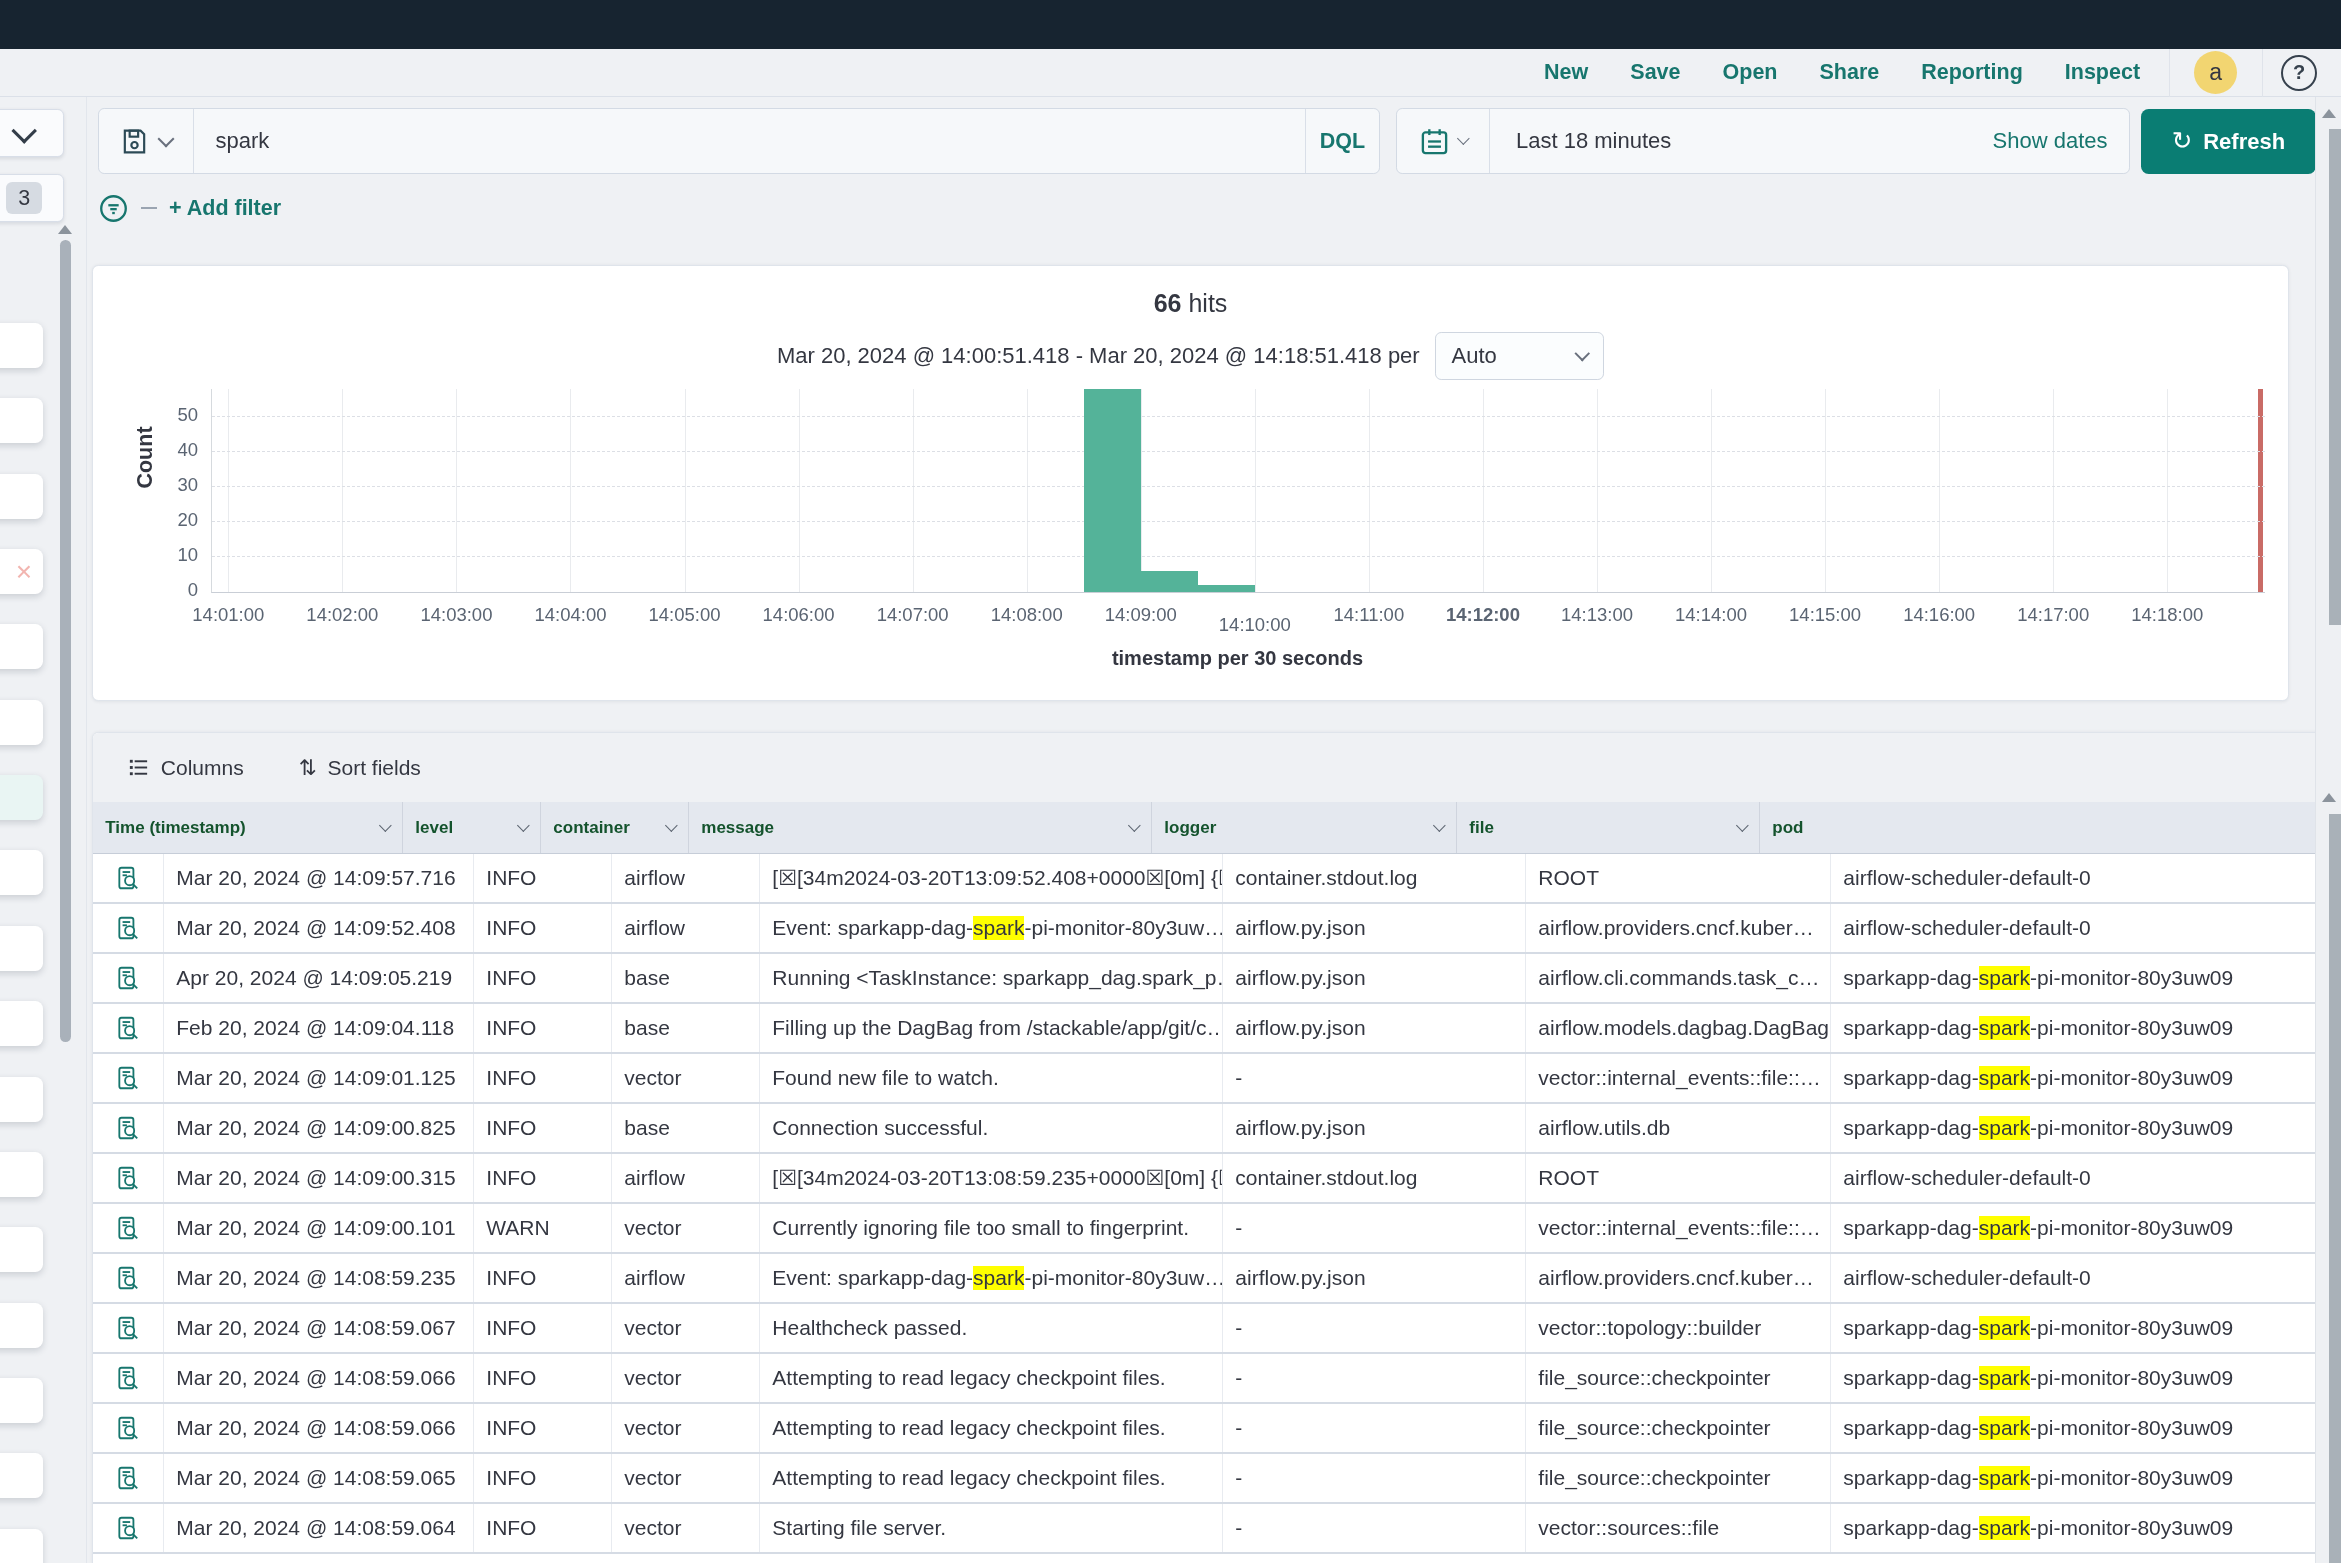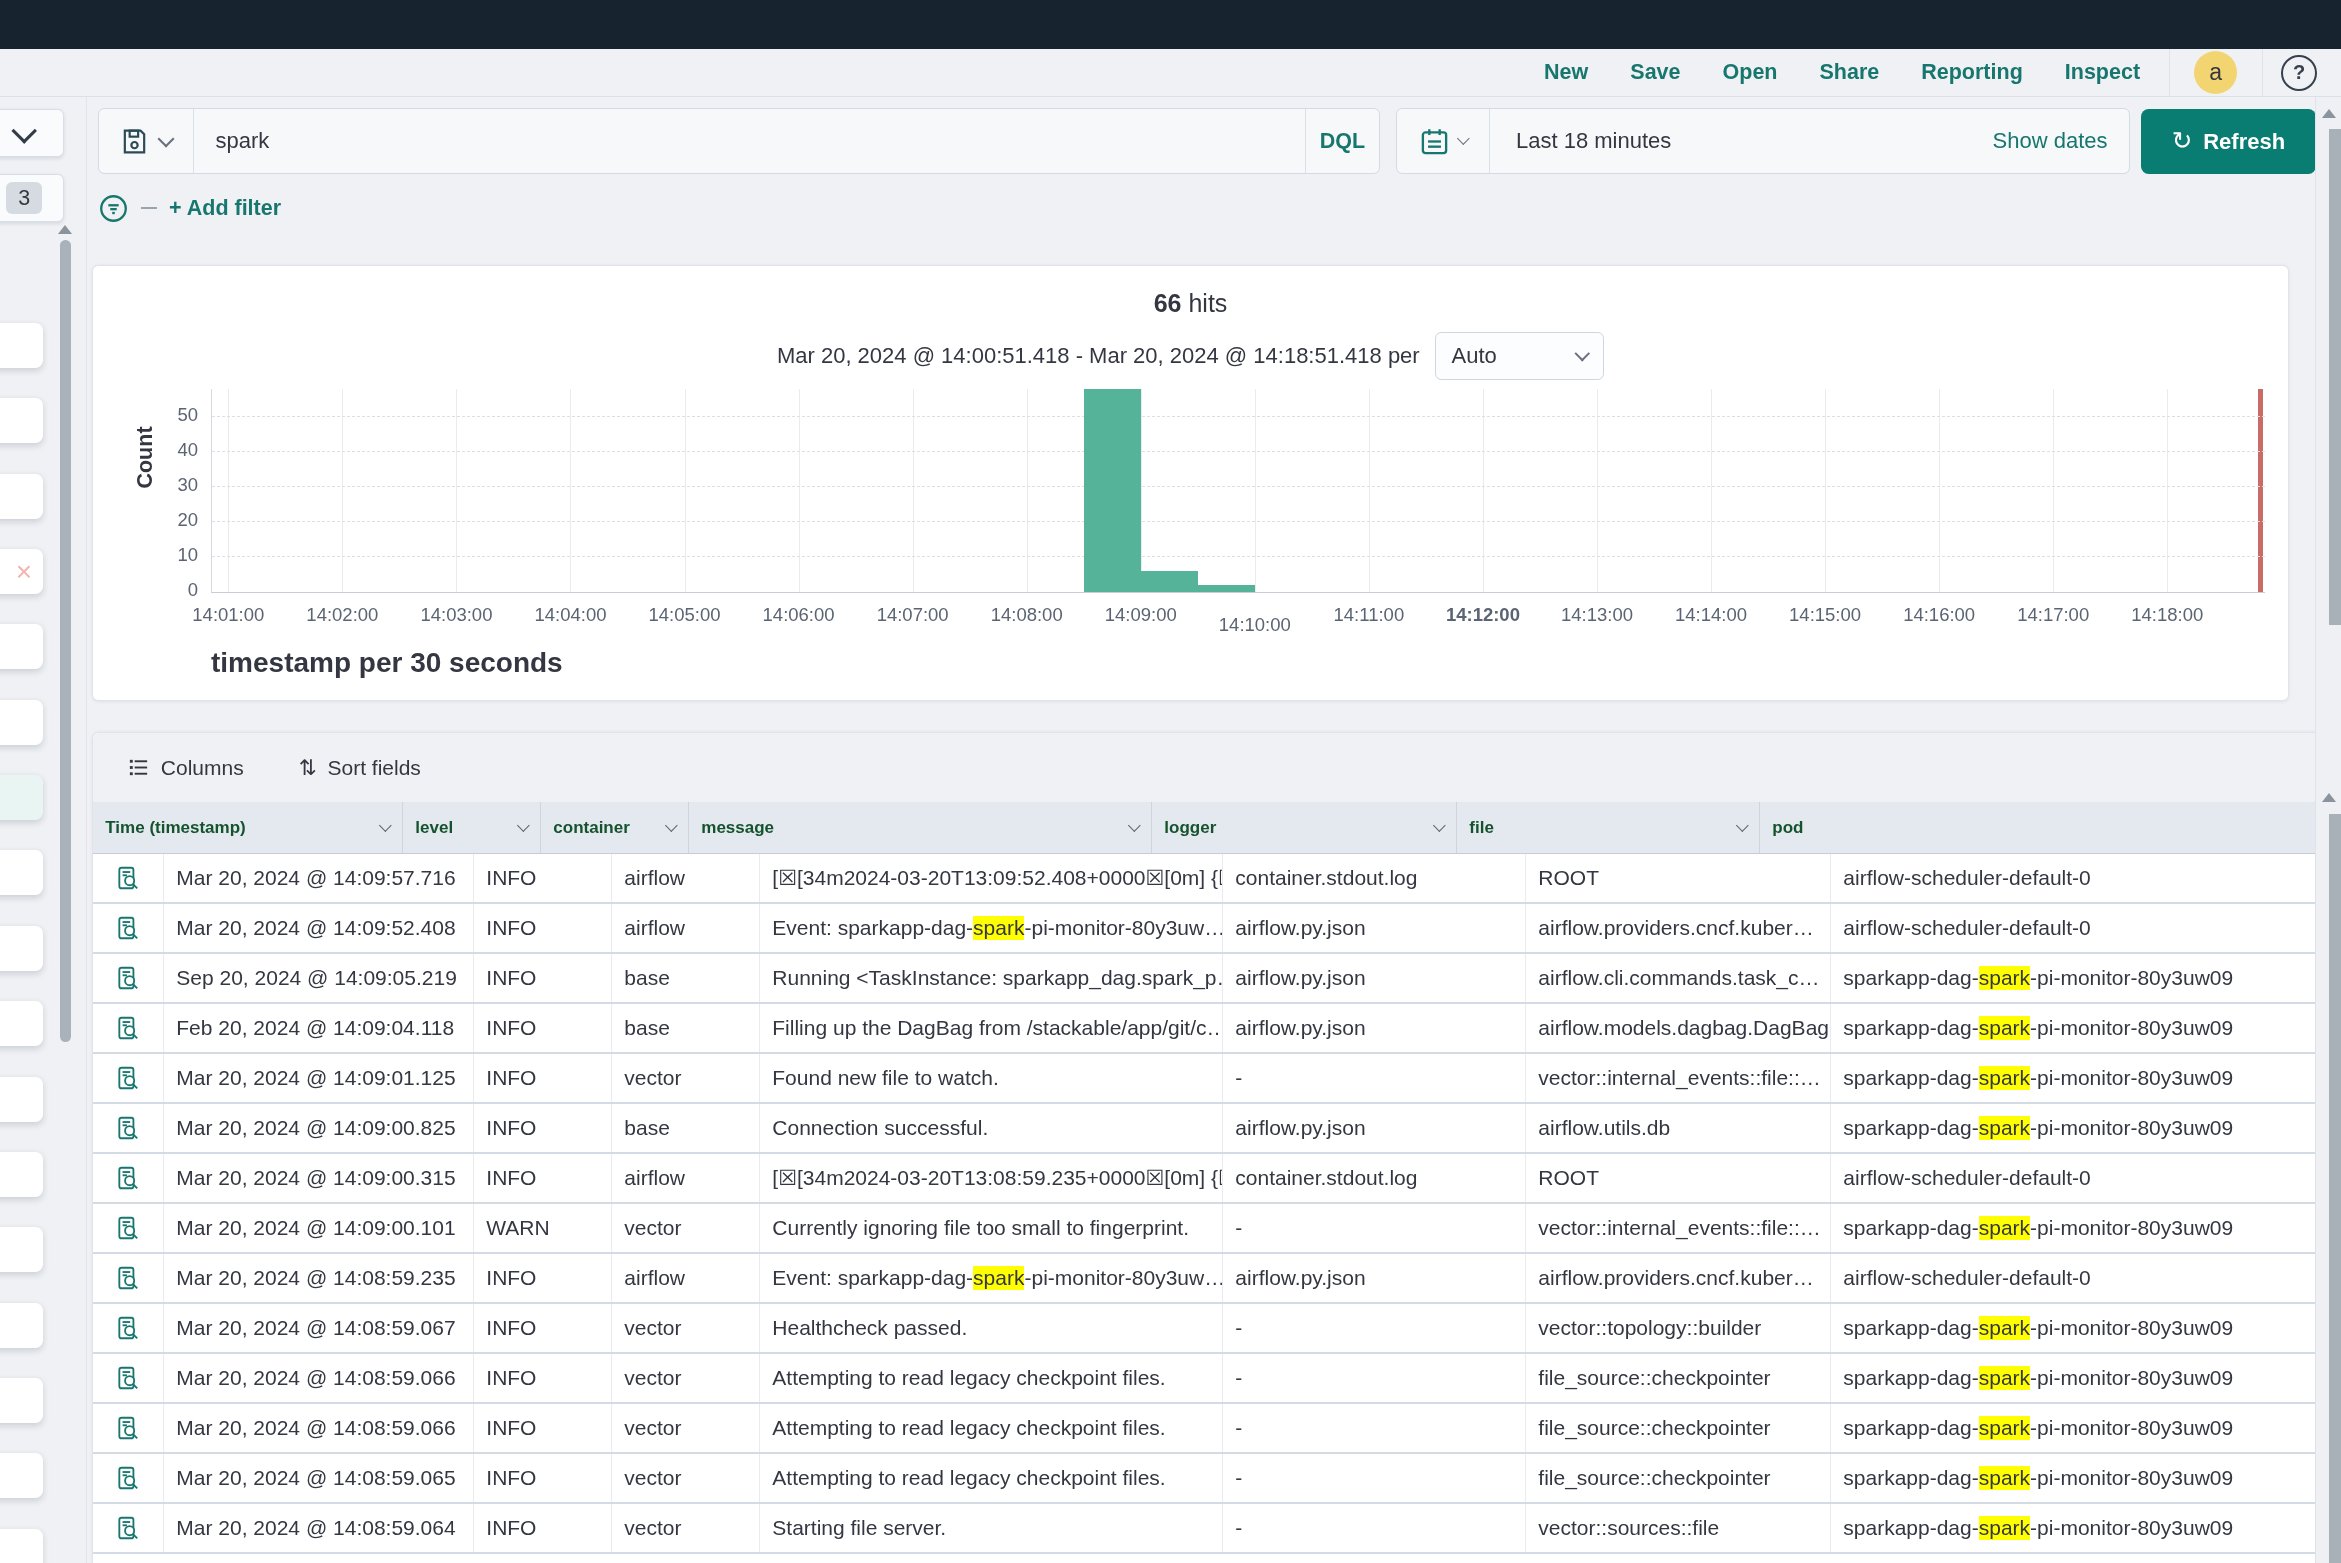--- a/index.html
+++ b/index.html
@@ -71,21 +71,21 @@
   .count-label{position:absolute;left:6.2px;top:225px;transform:rotate(-90deg) translateX(50%);transform-origin:center;
                font-weight:700;font-size:21.5px;color:#343741;width:92px;text-align:center;}
   .plot{position:absolute;left:118px;top:123px;width:2053px;height:203px;
         border-left:1.5px solid #d6dade;border-bottom:1.5px solid #c9ced6;}
   .vgrid{position:absolute;top:0;bottom:0;width:0.8px;background:#e9ebee;}
   .hgrid{position:absolute;left:0;right:0;height:0;border-top:1.5px dashed #dcdfe5;}
   .bar{position:absolute;bottom:0;background:#54b399;}
   .time-marker{position:absolute;right:2.3px;top:0;bottom:0;width:4.6px;background:#c96b66;}
   .ytick{position:absolute;width:54px;left:-68px;text-align:right;font-size:18.5px;color:#5a6472;}
   .xtick{position:absolute;top:calc(100% + 12.3px);transform:translateX(-50%);font-size:18.5px;color:#5a6472;white-space:nowrap;}
-  .xtitle{position:absolute;left:118px;width:2053px;top:381px;font-weight:700;font-size:28px;}
+  .xtitle{position:absolute;left:118px;width:2053px;top:381px;text-align:center;font-weight:700;font-size:20px;}
   
   .table-panel{position:absolute;left:92px;top:732px;width:2231px;height:832px;background:#ffffff;
                border:1.5px solid #dfe4eb;border-radius:6.2px 6.2px 0 0;box-shadow:0 0.8px 3.1px rgba(50,60,80,.08);
                box-sizing:border-box;overflow:hidden;}
   .tbl-toolbar{position:absolute;left:0;top:0;width:100%;height:69px;background:#eff1f4;
                display:flex;align-items:center;gap:55px;padding-left:34px;box-sizing:border-box;}
   .tool-btn{display:flex;align-items:center;gap:10.8px;font-size:21px;color:#343741;}
   .sort-glyph{font-size:21.5px;color:#343741;}
   .thead{position:absolute;left:0;top:69px;width:2222px;height:52px;background:#e4e8ef;display:flex;
          border-bottom:1.5px solid #c6cdd8;box-sizing:border-box;}
@@ -365,21 +365,21 @@
             <span class="expand-btn">
               <svg width="26" height="26" viewBox="0 0 24 24" fill="none" stroke="#17766e" stroke-width="1.7">
                 <rect x="4" y="2.5" width="13" height="19" rx="2"></rect>
                 <line x1="7" y1="6.5" x2="14" y2="6.5"></line>
                 <line x1="7" y1="9.5" x2="11" y2="9.5"></line>
                 <circle cx="13.5" cy="14.5" r="4.2" fill="#ffffff"></circle>
                 <line x1="16.6" y1="17.6" x2="20.5" y2="21.5"></line>
               </svg>
             </span>
           </div>
-          <div class="cell col-time">Sep 20, 2024 @ 14:09:05.219</div>
+          <div class="cell col-time">Apr 20, 2024 @ 14:09:05.219</div>
           <div class="cell col-level">INFO</div>
           <div class="cell col-container">base</div>
           <div class="cell col-message">
             <span>Running &lt;TaskInstance: sparkapp_dag.spark_p…</span>
           </div>
           <div class="cell col-file">airflow.py.json</div>
           <div class="cell col-logger">airflow.cli.commands.task_c…</div>
           <div class="cell col-pod">
             <span>sparkapp-dag-</span>
             <span class="hl">spark</span>

